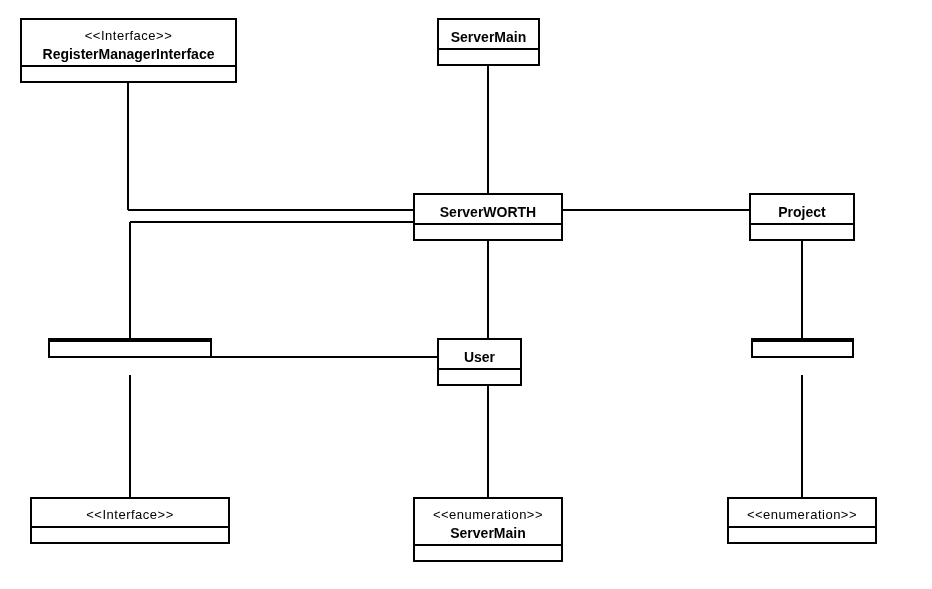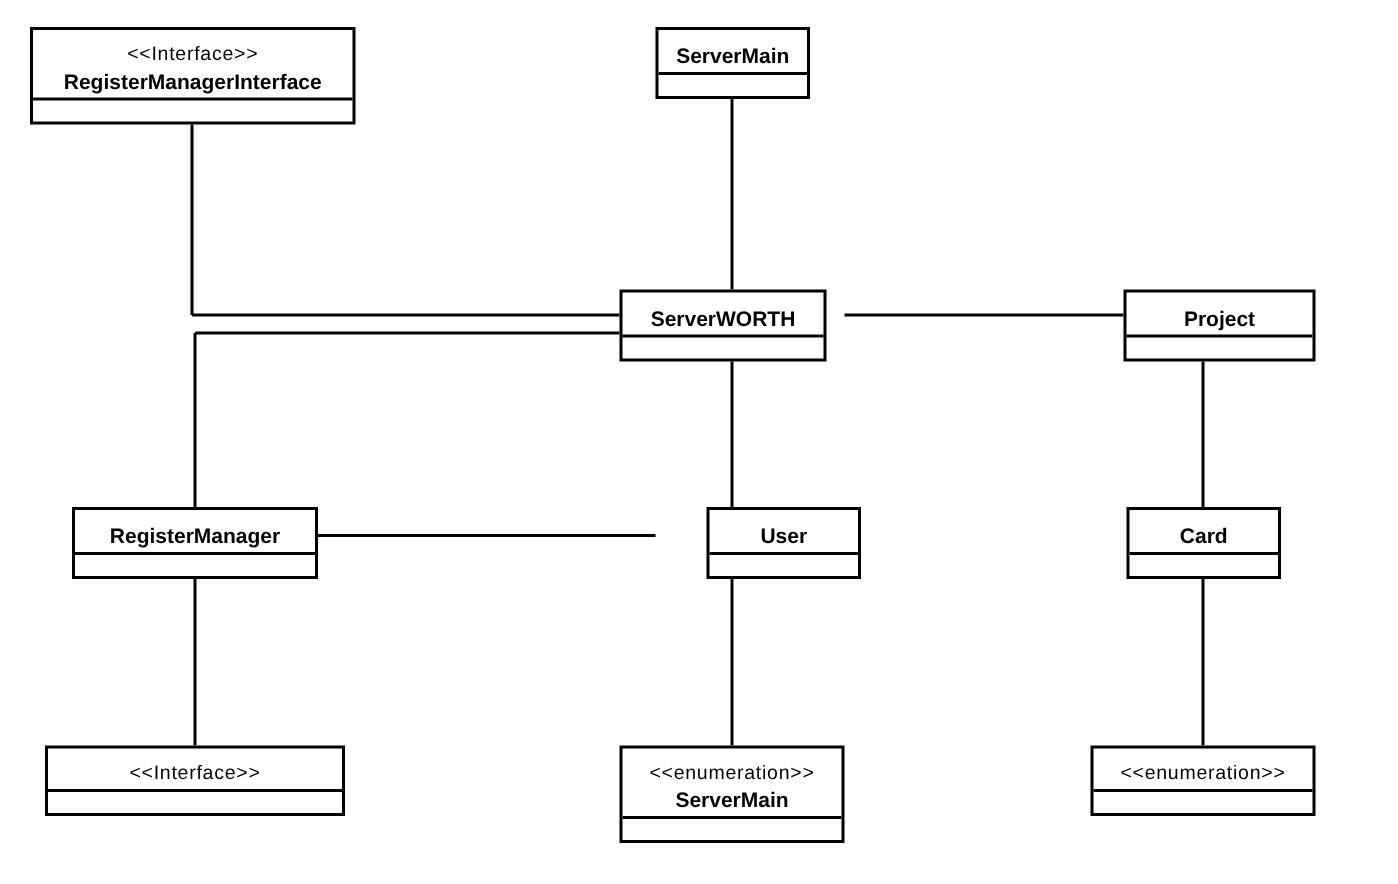--- a/index.html
+++ b/index.html
@@ -91,52 +91,46 @@
     <div class="uml-compartment"></div>
   </div>
 
   <div class="uml-box" style="left:437px; top:18px; width:103px;">
     <div class="uml-head">
       <div class="name">ServerMain</div>
     </div>
     <div class="uml-compartment"></div>
   </div>
 
-  <div class="uml-box" style="left:413px; top:193px; width:138px;text-align:center;">
+  <div class="uml-box" style="left:413px; top:193px; width:150px;text-align:center;">
     <div class="uml-head">
       <div class="name">ServerWORTH</div>
     </div>
     <div class="uml-compartment"></div>
   </div>
 
-  <div class="uml-box" style="left:749px; top:193px; width:128px;">
+  <div class="uml-box" style="left:749px; top:193px; width:106px;">
     <div class="uml-head">
       <div class="name">Project</div>
     </div>
     <div class="uml-compartment"></div>
   </div>
 
   <div class="uml-box" style="left:48px; top:338px; width:164px;">
-    <div class="uml-head">
-      <div class="name">RegisterManager</div>
-    </div>
     <div class="uml-compartment"></div>
   </div>
 
-  <div class="uml-box" style="left:437px; top:338px; width:103px;margin-left:34px;">
+  <div class="uml-box" style="left:437px; top:338px; width:85px;">
     <div class="uml-head">
       <div class="name">User</div>
     </div>
     <div class="uml-compartment"></div>
   </div>
 
   <div class="uml-box" style="left:751px; top:338px; width:103px;">
-    <div class="uml-head">
-      <div class="name">Card</div>
-    </div>
     <div class="uml-compartment"></div>
   </div>
 
   <div class="uml-box" style="left:30px; top:497px; width:200px;">
     <div class="uml-head">
       <div class="stereo">&lt;&lt;Interface&gt;&gt;</div>
     </div>
     <div class="uml-compartment"></div>
   </div>
 

